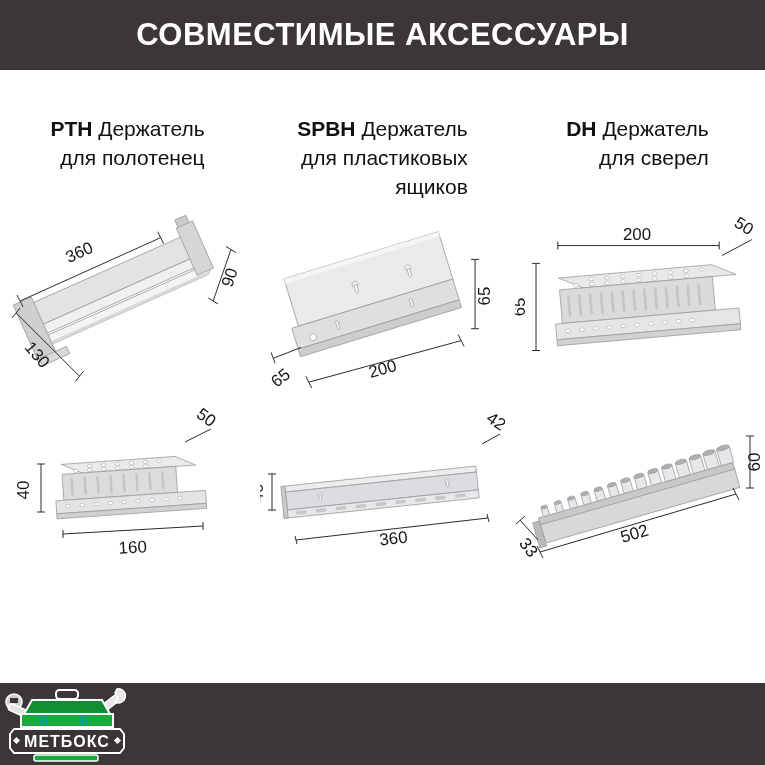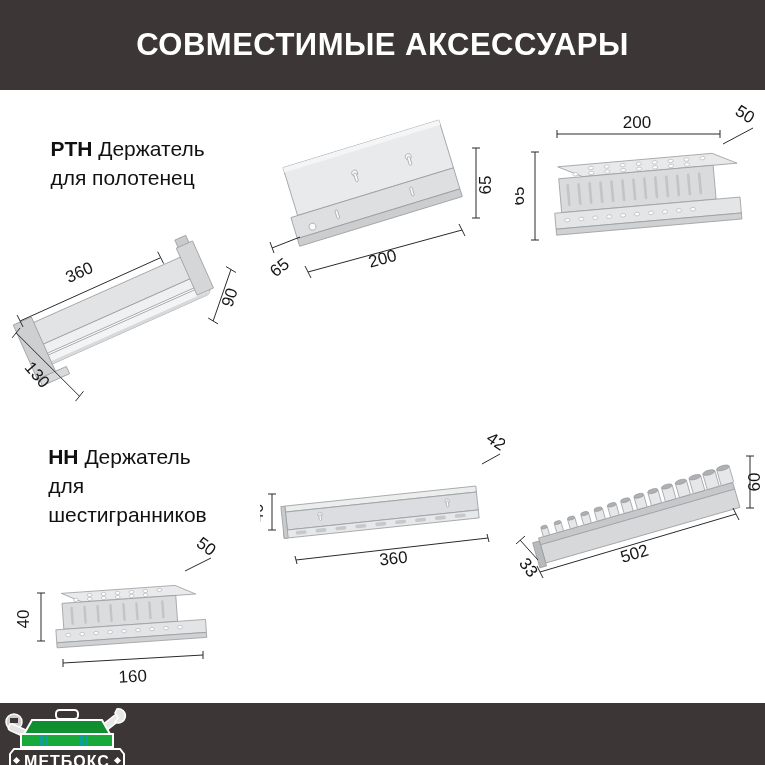--- a/index.html
+++ b/index.html
@@ -1,30 +1,30 @@
 <!DOCTYPE html>
 <html><head>
 <meta charset="utf-8">
 <style>
   html,body{margin:0;padding:0;}
   body{
     width:765px;height:765px;overflow:hidden;background:#ffffff;
     font-family:"Liberation Sans", sans-serif;color:#151515;
   }
   .bar{background:#3c3636;}
-  .header{height:90px;display:flex;align-items:center;justify-content:center;}
+  .header{height:70px;display:flex;align-items:center;justify-content:center;}
   .header h1{
     margin:0;font-size:31px;font-weight:bold;color:#ffffff;letter-spacing:.5px;
     text-transform:uppercase;
   }
   .main{height:613px;display:grid;grid-template-columns:255px 255px 255px;
         grid-template-rows:330px 283px;}
   .card{display:flex;flex-direction:column;align-items:center;}
   .title{
-    margin:44px auto 0;text-align:left;font-size:21px;line-height:29px;color:#111;
+    margin:44px auto 0;text-align:right;font-size:21px;line-height:29px;color:#111;
     min-height:88px;max-width:238px;
   }
   .row2 .title{margin-top:22px;min-height:64px;}
   .title b{font-weight:bold;}
   .title .nm{white-space:pre-line;}
   .art{display:block;}
   .dim{font-size:17px;fill:#161616;text-anchor:middle;font-family:"Liberation Sans",sans-serif;}
   .dl{stroke:#2b2b2b;stroke-width:1;fill:none;}
   .sh{stroke:#9b9da0;stroke-width:.8;}
   .footer{position:relative;height:82px;padding-left:45px;}
@@ -58,20 +58,23 @@
         <text class="dim" x="76" y="56" transform="rotate(-24 76 56)">360</text>
         <path class="dl" d="M227,48 L209,100 M222,45 L232,51 M204,97 L214,103"></path>
         <text class="dim" x="231" y="78" transform="rotate(-72 231 78)">90</text>
         <path class="dl" d="M10,112 L74,176 M6,117 L14,107 M70,181 L78,171"></path>
         <text class="dim" x="27" y="158" transform="rotate(49 27 158)">130</text>
       </g>
     </svg>
   </div>
 
   <div class="card">
+    <p class="title"><b>SPBH</b> <span class="nm">Держатель
+для пластиковых
+ящиков</span></p>
     <svg class="art" width="245" height="200" viewBox="0 0 245 200">
       <g class="sh" transform="rotate(-17 115 105)">
         <polygon points="35,52 198,52 198,102 35,102" fill="#e9eaec"></polygon>
         <rect x="35" y="52" width="163" height="5" fill="#f4f5f6" stroke="none"></rect>
         <polygon points="28,102 198,102 198,124 28,124" fill="#dddfe1"></polygon>
         <polygon points="28,124 198,124 198,132 28,132" fill="#cbcdcf"></polygon>
         <g fill="#fbfbfb" stroke="#a8aaac" stroke-width=".8">
           <circle cx="102" cy="78" r="3"></circle>
             <rect x="100.6" y="78" width="2.8" height="9" rx="1.4"></rect>
           <circle cx="158" cy="78" r="3"></circle>
@@ -86,20 +89,22 @@
         <text class="dim" x="231" y="95" transform="rotate(-90 231 95)">65</text>
         <path class="dl" d="M48,182 L202,140 M45,176 L51,188 M199,134 L205,146"></path>
         <text class="dim" x="124" y="174" transform="rotate(-15 124 174)">200</text>
         <path class="dl" d="M12,158 L40,147 M10,152 L14,163"></path>
         <text class="dim" x="23" y="182" transform="rotate(-38 23 182)">65</text>
       </g>
     </svg>
   </div>
 
   <div class="card">
+    <p class="title"><b>DH</b> <span class="nm">Держатель
+для сверел</span></p>
     <svg class="art" width="245" height="200" viewBox="0 0 245 200">
       <g class="sh" transform="rotate(-5 122 100)">
         <polygon points="45,70 200,70 224,82 69,82" fill="#e8e9eb"></polygon>
         <g fill="#ffffff" stroke="#b5b7b9" stroke-width=".7">
           <ellipse cx="78" cy="74" rx="2.6" ry="1.7"></ellipse>
             <ellipse cx="94" cy="74" rx="2.6" ry="1.7"></ellipse>
             <ellipse cx="110" cy="74" rx="2.6" ry="1.7"></ellipse>
             <ellipse cx="126" cy="74" rx="2.6" ry="1.7"></ellipse>
             <ellipse cx="142" cy="74" rx="2.6" ry="1.7"></ellipse>
             <ellipse cx="158" cy="74" rx="2.6" ry="1.7"></ellipse>
@@ -150,23 +155,20 @@
         <text class="dim" x="122" y="38">200</text>
         <path class="dl" d="M208,54 L238,38"></path>
         <text class="dim" x="227" y="29" transform="rotate(32 227 29)">50</text>
         <path class="dl" d="M20,62 L20,150 M16,62 L24,62 M16,150 L24,150"></path>
         <text class="dim" x="9" y="106" transform="rotate(-90 9 106)">65</text>
       </g>
     </svg>
   </div>
 
   <div class="card row2">
-    <p class="title"><b>HH</b> <span class="nm">Держатель
-для
-шестигранников</span></p>
     <svg class="art" width="245" height="165" viewBox="0 0 245 165">
       <g class="sh" transform="rotate(-4 120 86)">
         <polygon points="58,60 172,60 192,70 78,70" fill="#e9eaec"></polygon>
         <g fill="#ffffff" stroke="#b5b7b9" stroke-width=".7">
           <ellipse cx="86" cy="63.5" rx="2.4" ry="1.6"></ellipse>
             <ellipse cx="100" cy="63.5" rx="2.4" ry="1.6"></ellipse>
             <ellipse cx="114" cy="63.5" rx="2.4" ry="1.6"></ellipse>
             <ellipse cx="128" cy="63.5" rx="2.4" ry="1.6"></ellipse>
             <ellipse cx="142" cy="63.5" rx="2.4" ry="1.6"></ellipse>
             <ellipse cx="156" cy="63.5" rx="2.4" ry="1.6"></ellipse>

